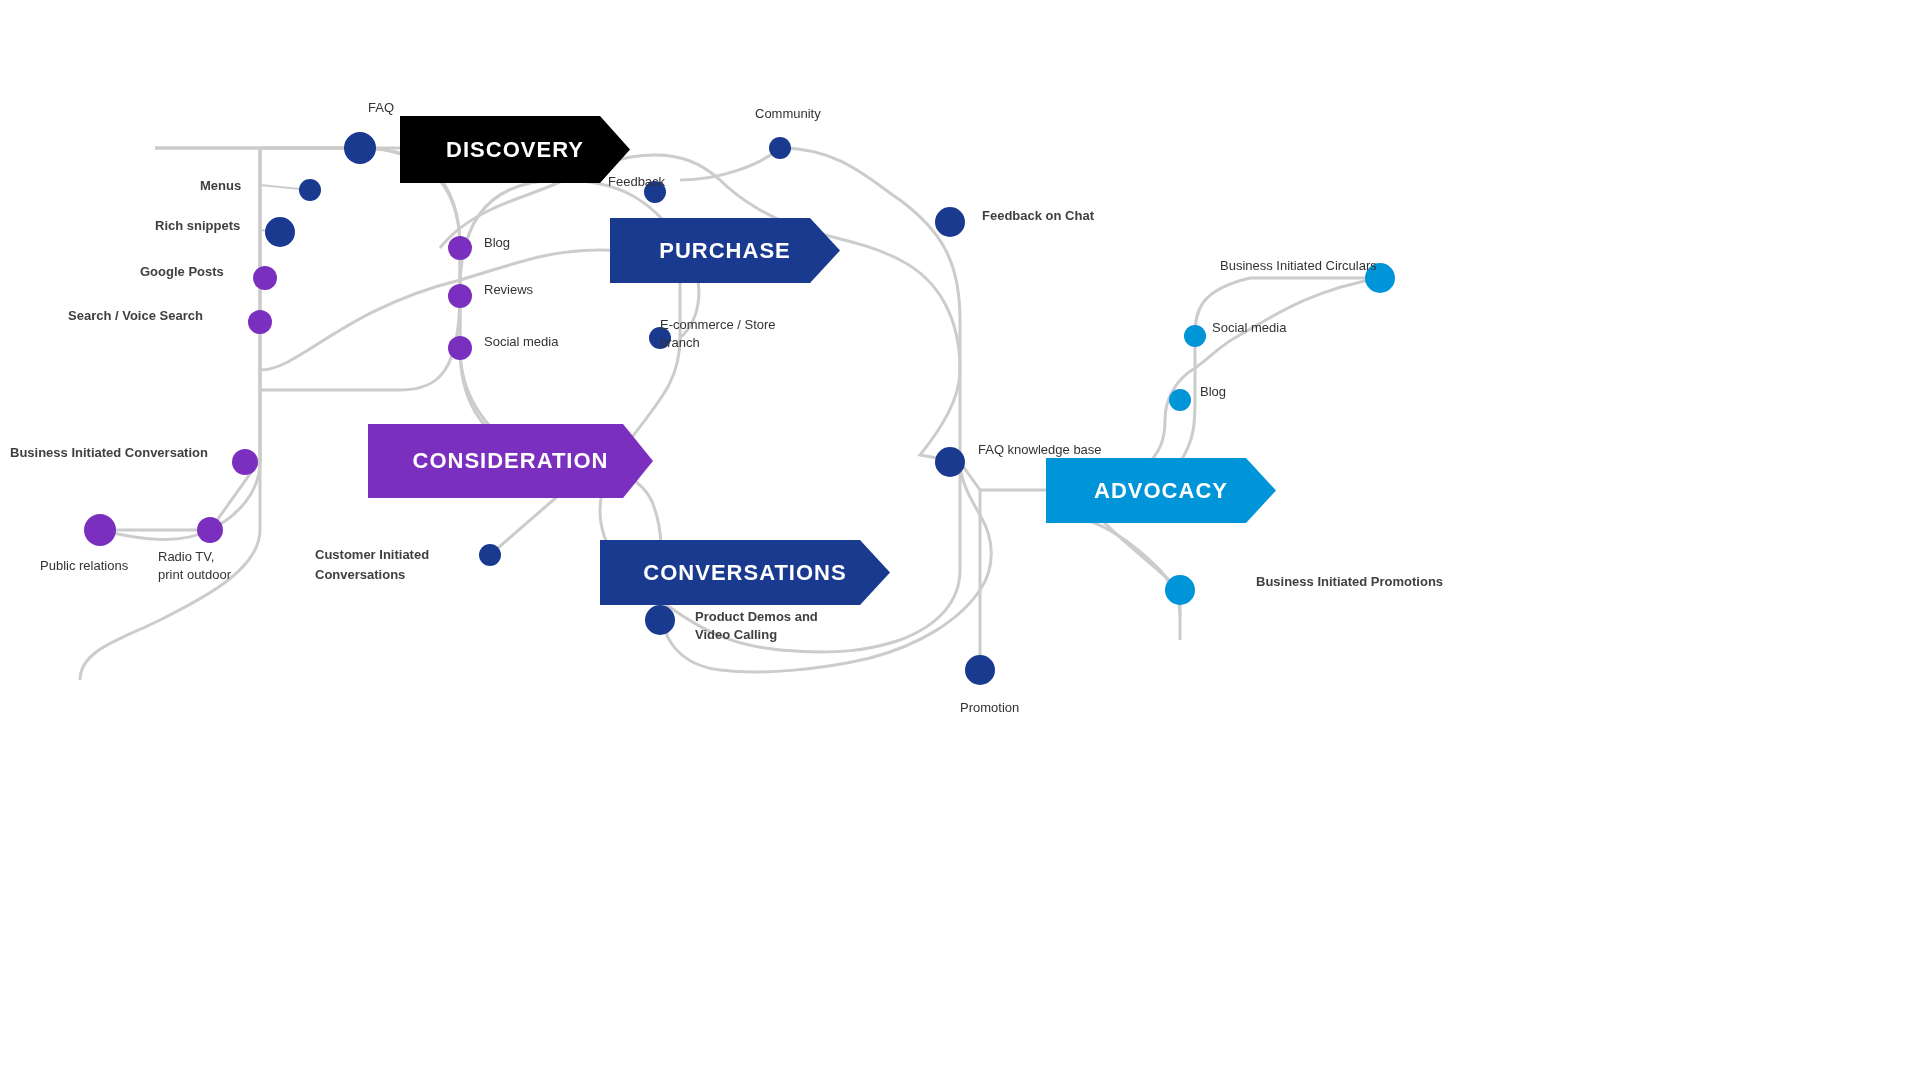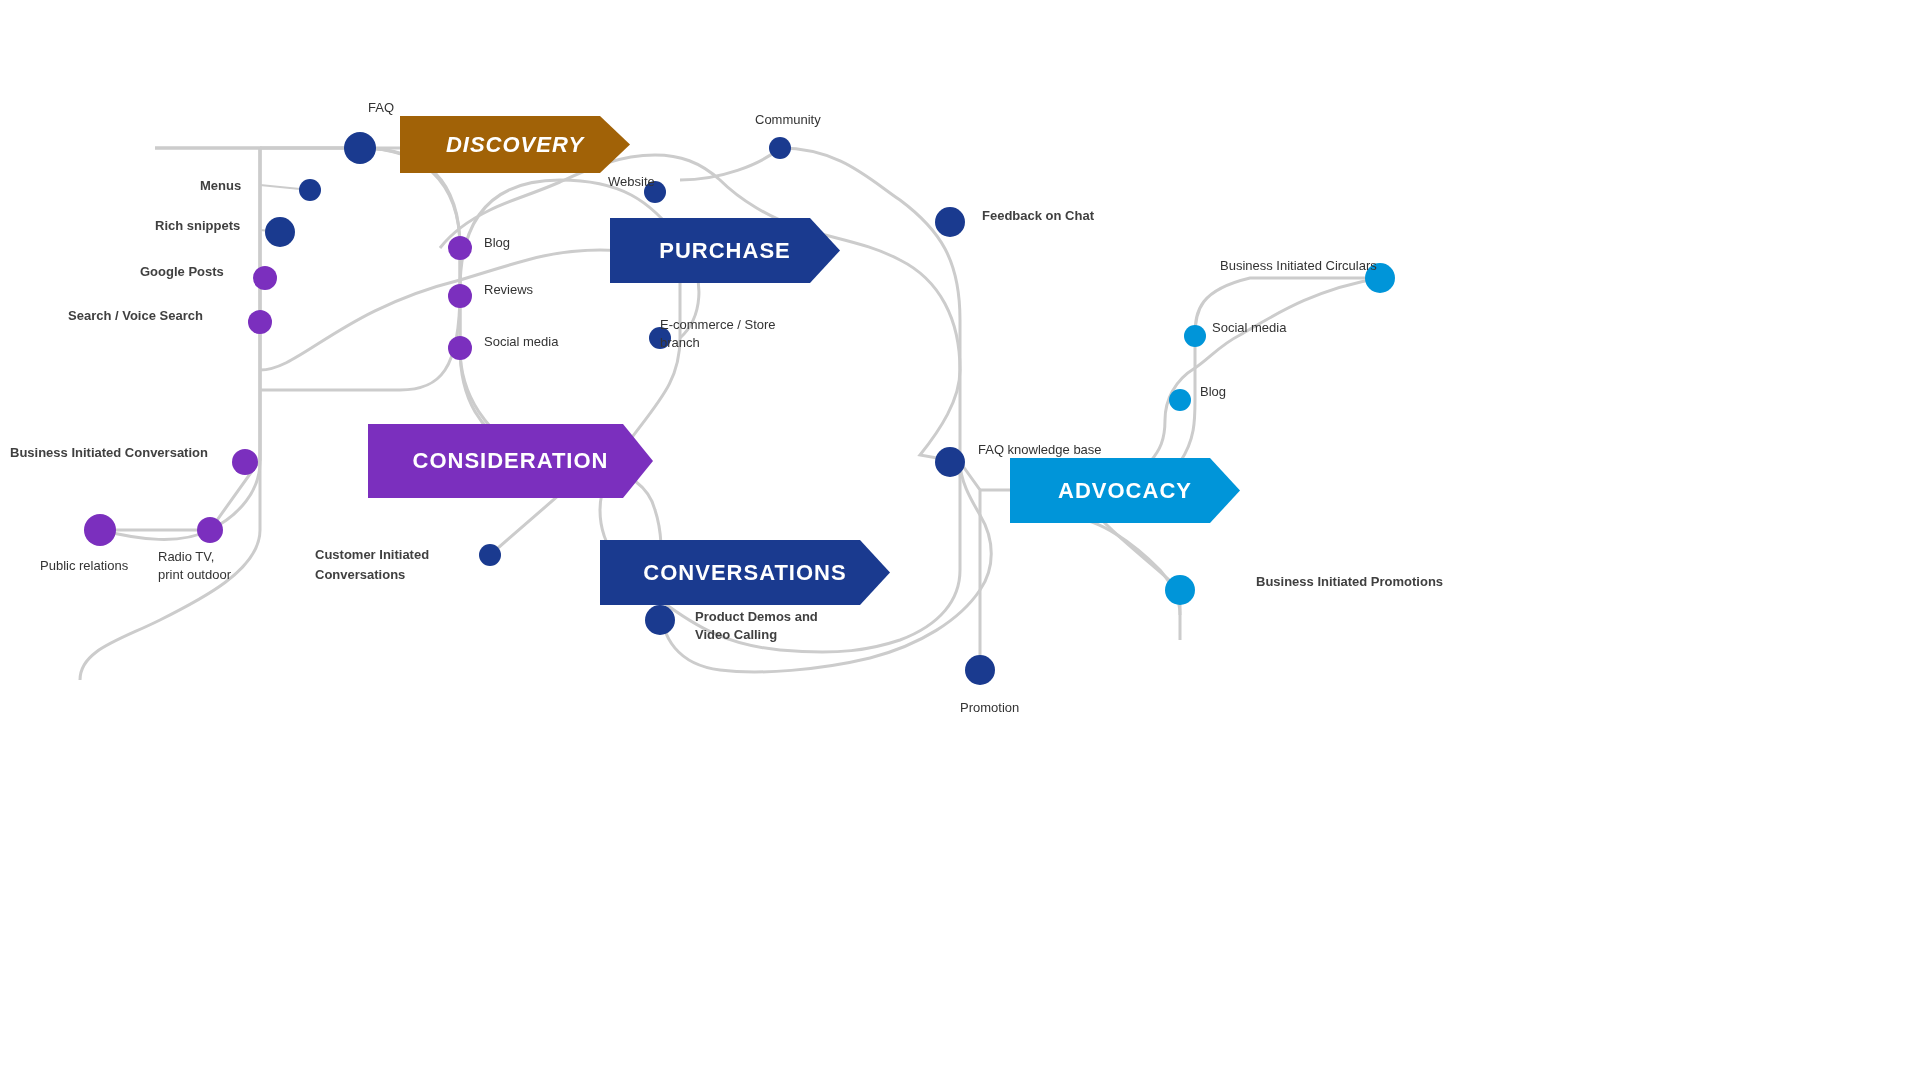--- a/index.html
+++ b/index.html
@@ -182,38 +182,38 @@
     " fill="none" stroke="#cccccc" stroke-width="3"></path>
 
     <line x1="360" y1="148" x2="400" y2="148" stroke="#cccccc" stroke-width="3"></line>
 
     <line x1="310" y1="190" x2="260" y2="185" stroke="#cccccc" stroke-width="2"></line>
 
     <line x1="280" y1="232" x2="260" y2="230" stroke="#cccccc" stroke-width="2"></line>
   </svg>
 
 
-  <div id="arrow-discovery" class="stage-arrow" style="left:400px; top:116px; width:230px; height:57px; background:#a16207;font-style:italic;">
+  <div id="arrow-discovery" class="stage-arrow" style="left:400px; top:116px; width:230px; height:67px; background:#000000;">
     <span>DISCOVERY</span>
   </div>
 
   <div id="arrow-consideration" class="stage-arrow" style="left:368px; top:424px; width:285px; height:74px; background:#7B2FBE;">
     <span>CONSIDERATION</span>
   </div>
 
   <div id="arrow-purchase" class="stage-arrow" style="left:610px; top:218px; width:230px; height:65px; background:#1A3A8F;">
     <span>PURCHASE</span>
   </div>
 
   <div id="arrow-conversations" class="stage-arrow" style="left:600px; top:540px; width:290px; height:65px; background:#1A3A8F;">
     <span>CONVERSATIONS</span>
   </div>
 
 
-  <div id="arrow-advocacy" class="stage-arrow" style="left:1010px; top:458px; width:230px; height:65px; background:#0095D9;">
+  <div id="arrow-advocacy" class="stage-arrow" style="left:1046px; top:458px; width:230px; height:65px; background:#0095D9;">
     <span>ADVOCACY</span>
   </div>
 
   <div class="dot" style="left:360px; top:148px; width:32px; height:32px; background:#1A3A8F;"></div>
 
   <div class="dot" style="left:310px; top:190px; width:22px; height:22px; background:#1A3A8F;"></div>
 
   <div class="dot" style="left:280px; top:232px; width:30px; height:30px; background:#1A3A8F;"></div>
 
   <div class="dot" style="left:265px; top:278px; width:24px; height:24px; background:#7B2FBE;"></div>
@@ -261,22 +261,22 @@
   <div class="label label-bold" style="left:155px; top:218px;">Rich snippets</div>
   <div class="label label-bold" style="left:140px; top:264px;">Google Posts</div>
   <div class="label label-bold" style="left:68px; top:308px;">Search / Voice Search</div>
   <div class="label label-bold" style="left:10px; top:445px;">Business Initiated Conversation</div>
   <div class="label" style="left:40px; top:558px;">Public relations</div>
   <div class="label" style="left:158px; top:548px; line-height:1.4;">Radio TV,<br>print outdoor</div>
   <div class="label" style="left:484px; top:235px;">Blog</div>
   <div class="label" style="left:484px; top:282px;">Reviews</div>
   <div class="label" style="left:484px; top:334px;">Social media</div>
   <div class="label label-bold" style="left:315px; top:545px; line-height:1.5;">Customer Initiated<br>Conversations</div>
-  <div class="label" style="left:755px; top:112px;">Community</div>
-  <div class="label" style="left:608px; top:174px;">Website</div>
+  <div class="label" style="left:755px; top:106px;">Community</div>
+  <div class="label" style="left:608px; top:174px;">Feedback</div>
   <div class="label" style="left:660px; top:316px; line-height:1.4;">E-commerce / Store<br>branch</div>
   <div class="label label-bold" style="left:695px; top:608px; line-height:1.4;">Product Demos and<br>Video Calling</div>
   <div class="label label-bold" style="left:982px; top:208px;">Feedback on Chat</div>
   <div class="label" style="left:978px; top:442px;">FAQ knowledge base</div>
   <div class="label" style="left:960px; top:700px;">Promotion</div>
   <div class="label" style="left:1212px; top:320px;">Social media</div>
   <div class="label" style="left:1200px; top:384px;">Blog</div>
   <div class="label label-bold" style="left:1212px; top:574px;padding-left:44px;">Business Initiated Promotions</div>
   <div class="label" style="left:1220px; top:258px;">Business Initiated Circulars</div>
 

